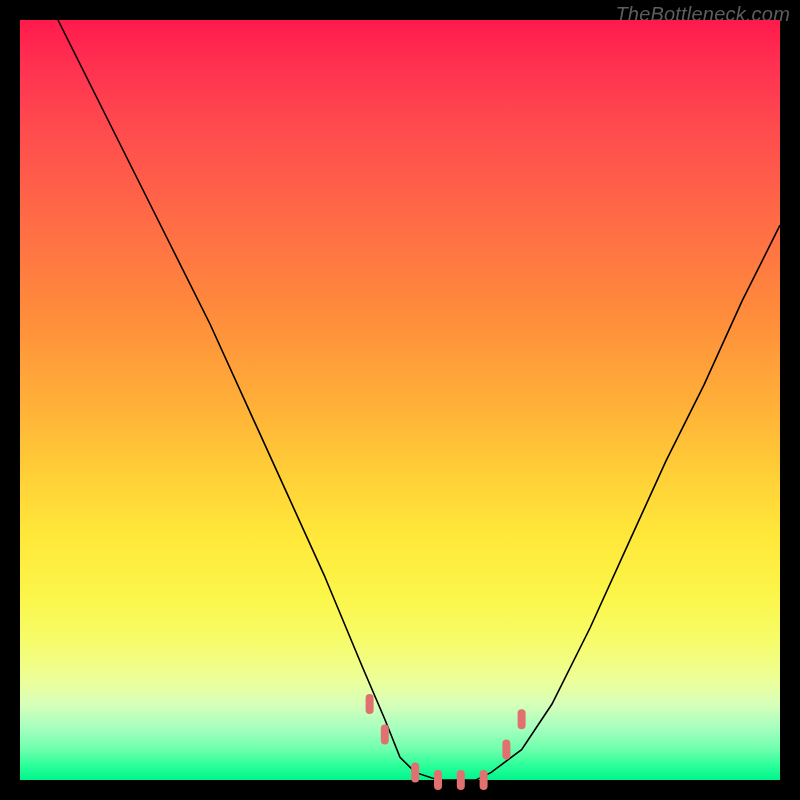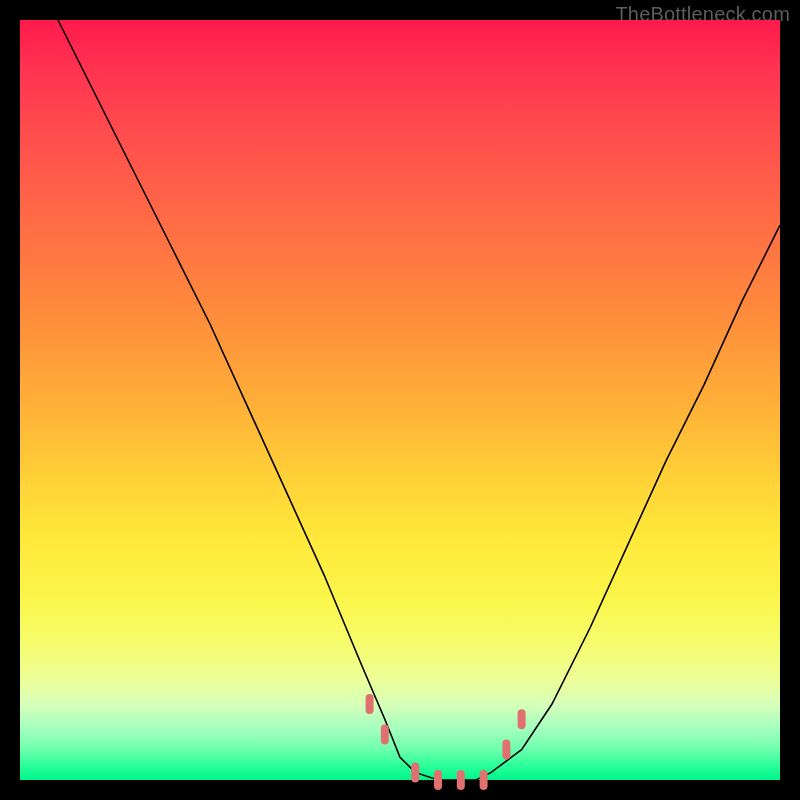--- a/index.html
+++ b/index.html
@@ -11,20 +11,21 @@
     overflow: hidden;
     font-family: Arial, Helvetica, sans-serif;
   }
   .frame {
     position: absolute;
     left: 0;
     top: 0;
     width: 800px;
     height: 800px;
     background: #000;
+    font-style: italic;
   }
   .plot {
     position: absolute;
     left: 20px;
     top: 20px;
     width: 760px;
     height: 760px;
     
     background: linear-gradient(to bottom,
       #ff1a4d 0%,

